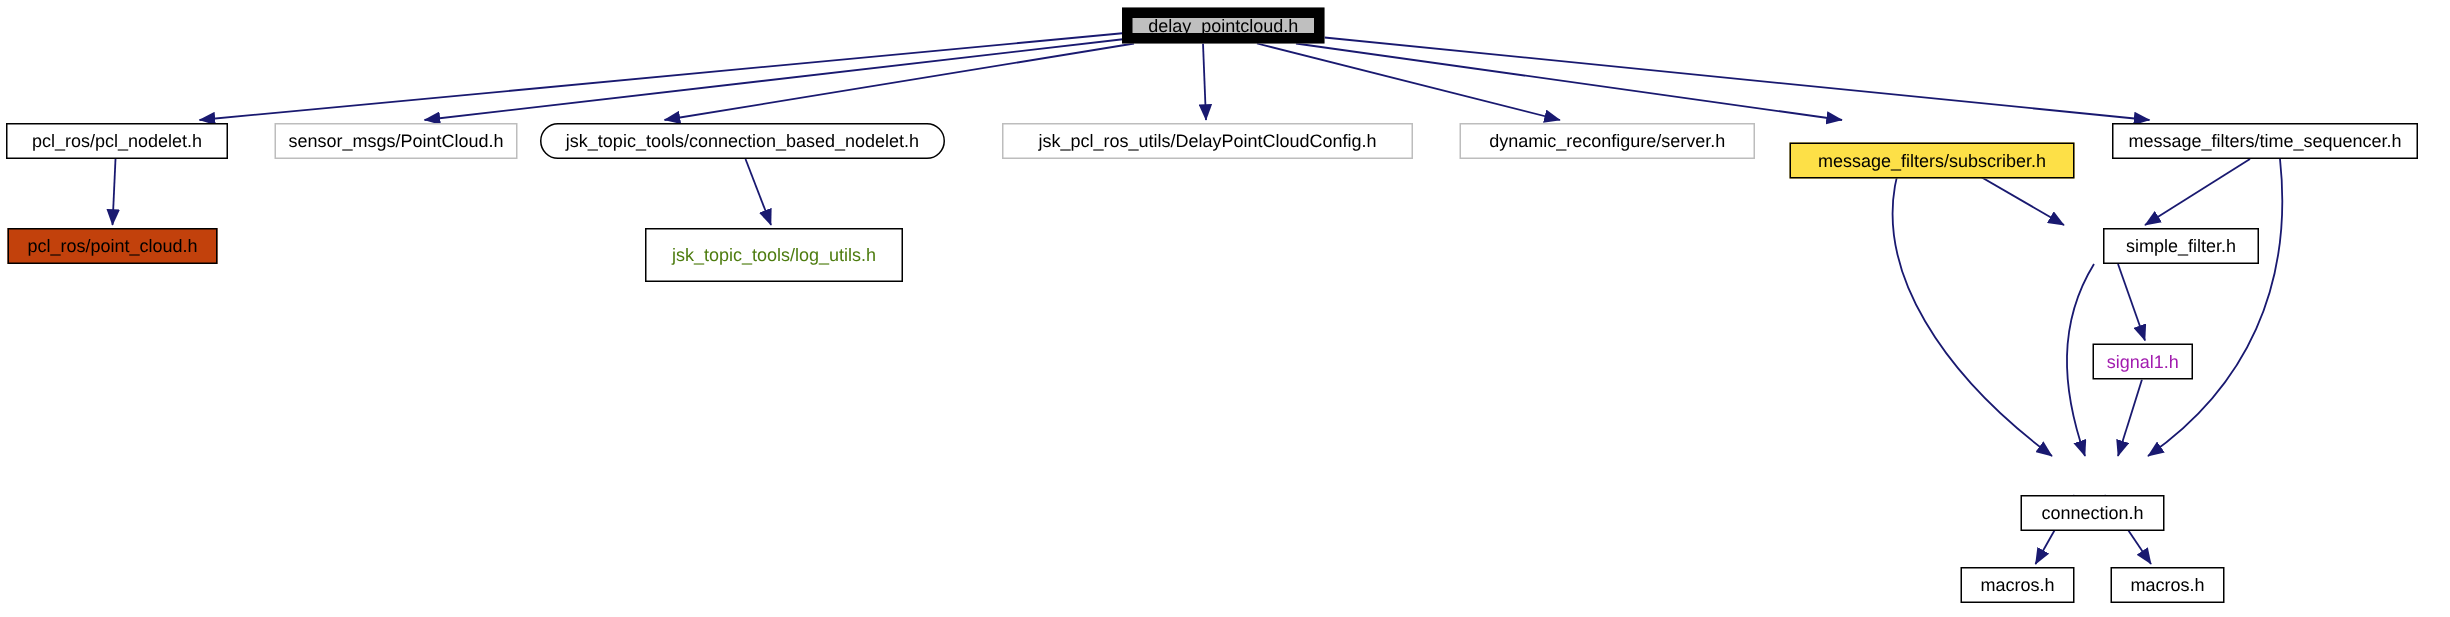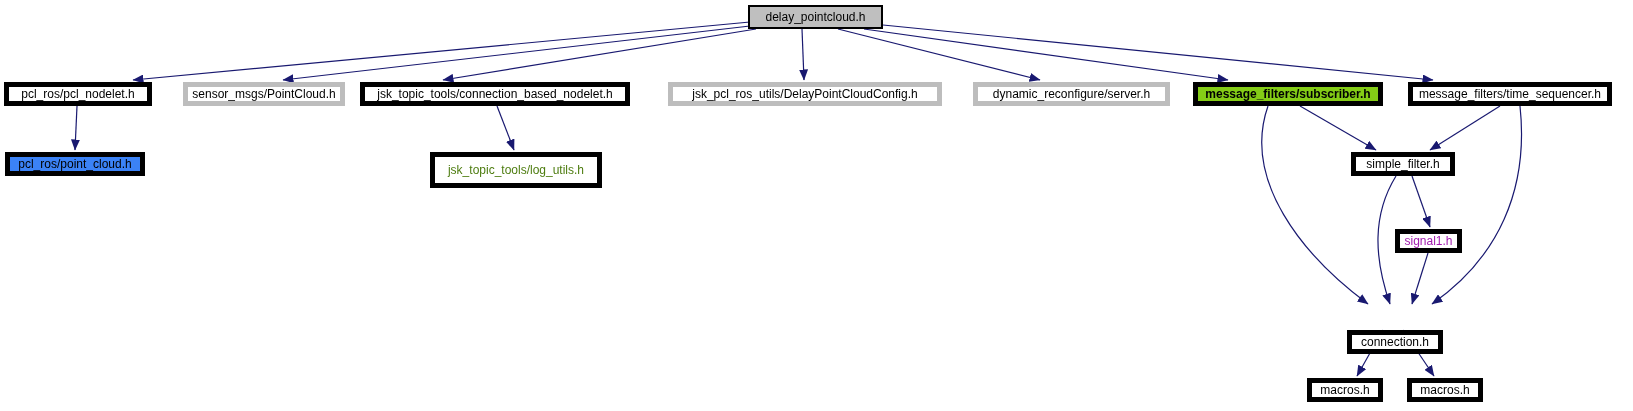--- a/index.html
+++ b/index.html
@@ -24,26 +24,26 @@
   .node {
     position: absolute;
     box-sizing: border-box;
     display: flex;
     align-items: center;
     justify-content: center;
     font-size: 12px;
     line-height: 1;
     color: #000000;
     background: #ffffff;
-    border: 5px solid #ec4899;
+    border: 1px solid #ec4899;
     white-space: nowrap;
     z-index: 2;
   }
   .node.root {
-    border: 2px solid #4d7c0f;
+    border: 7px solid #4d7c0f;
     font-weight: normal;
   }
   .node.ext {
     cursor: default;
   }
   .node.doc {
     cursor: pointer;
   }
 </style>
 </head>
@@ -74,26 +74,26 @@
         <path d="M 1428 253 L 1412 304" fill="none" stroke="#191970" stroke-width="1.2" marker-end="url(#arrowhead)"></path>
         <path d="M 1520 106 C 1529 190 1498 258 1432 304" fill="none" stroke="#191970" stroke-width="1.2" marker-end="url(#arrowhead)"></path>
         <path d="M 1383 330 L 1357 376" fill="none" stroke="#191970" stroke-width="1.2" marker-end="url(#arrowhead)"></path>
         <path d="M 1403 330 L 1434 376" fill="none" stroke="#191970" stroke-width="1.2" marker-end="url(#arrowhead)"></path>
       </g>
   </svg>
   <div id="node-layer">
       <div class="node root" style="left: 748px; top: 5px; width: 135px; height: 24px; background: rgb(191, 191, 191); border-color: rgb(0, 0, 0); color: rgb(0, 0, 0);">delay_pointcloud.h</div>
       <div class="node doc" style="left: 4px; top: 82px; width: 148px; height: 24px; background: rgb(255, 255, 255); border-color: rgb(0, 0, 0); color: rgb(0, 0, 0);">pcl_ros/pcl_nodelet.h</div>
       <div class="node ext" style="left: 183px; top: 82px; width: 162px; height: 24px; background: rgb(255, 255, 255); border-color: rgb(189, 189, 189); color: rgb(0, 0, 0);">sensor_msgs/PointCloud.h</div>
-      <div class="node doc" style="left: 360px; top: 82px; width: 270px; height: 24px; background: rgb(255, 255, 255); border-color: rgb(0, 0, 0); color: rgb(0, 0, 0);">jsk_topic_tools/connection_based_nodelet.h</div>
+      <div class="node doc" style="left: 360px; top: 82px; width: 270px; height: 24px; background: rgb(255, 255, 255); border-color: rgb(0, 0, 0); color: rgb(0, 0, 0); border-radius: 12px;">jsk_topic_tools/connection_based_nodelet.h</div>
       <div class="node ext" style="left: 668px; top: 82px; width: 274px; height: 24px; background: rgb(255, 255, 255); border-color: rgb(189, 189, 189); color: rgb(0, 0, 0); text-align: right;">jsk_pcl_ros_utils/DelayPointCloudConfig.h</div>
       <div class="node ext" style="left: 973px; top: 82px; width: 197px; height: 24px; background: rgb(255, 255, 255); border-color: rgb(189, 189, 189); color: rgb(0, 0, 0); text-align: center;">dynamic_reconfigure/server.h</div>
-      <div class="node doc" style="left: 1193px; top: 82px; width: 190px; height: 24px; background: #84cc16; border-color: rgb(0, 0, 0); color: rgb(0, 0, 0); font-weight: bold;">message_filters/subscriber.h</div>
+      <div class="node doc" style="left: 1193px; top: 95px; width: 190px; height: 24px; background: #fde047; border-color: rgb(0, 0, 0); color: rgb(0, 0, 0);">message_filters/subscriber.h</div>
       <div class="node doc" style="left: 1408px; top: 82px; width: 204px; height: 24px; background: rgb(255, 255, 255); border-color: rgb(0, 0, 0); color: rgb(0, 0, 0);">message_filters/time_sequencer.h</div>
-      <div class="node doc" style="left: 5px; top: 152px; width: 140px; height: 24px; background: #3b82f6; border-color: rgb(0, 0, 0); color: rgb(0, 0, 0);">pcl_ros/point_cloud.h</div>
+      <div class="node doc" style="left: 5px; top: 152px; width: 140px; height: 24px; background: #c2410c; border-color: rgb(0, 0, 0); color: rgb(0, 0, 0);">pcl_ros/point_cloud.h</div>
       <div class="node doc" style="left: 430px; top: 152px; width: 172px; height: 36px; background: rgb(255, 255, 255); border-color: rgb(0, 0, 0); color: #4d7c0f;">jsk_topic_tools/log_utils.h</div>
-      <div class="node doc" style="left: 1351px; top: 152px; width: 104px; height: 24px; background: rgb(255, 255, 255); border-color: rgb(0, 0, 0); color: rgb(0, 0, 0);">simple_filter.h</div>
+      <div class="node doc" style="left: 1402px; top: 152px; width: 104px; height: 24px; background: rgb(255, 255, 255); border-color: rgb(0, 0, 0); color: rgb(0, 0, 0);">simple_filter.h</div>
       <div class="node doc" style="left: 1395px; top: 229px; width: 67px; height: 24px; background: rgb(255, 255, 255); border-color: rgb(0, 0, 0); color: #a21caf;">signal1.h</div>
       <div class="node doc" style="left: 1347px; top: 306px; width: 96px; height: 24px; background: rgb(255, 255, 255); border-color: rgb(0, 0, 0); color: rgb(0, 0, 0); margin-top: 24px;">connection.h</div>
       <div class="node doc" style="left: 1307px; top: 378px; width: 76px; height: 24px; background: rgb(255, 255, 255); border-color: rgb(0, 0, 0); color: rgb(0, 0, 0);">macros.h</div>
       <div class="node doc" style="left: 1407px; top: 378px; width: 76px; height: 24px; background: rgb(255, 255, 255); border-color: rgb(0, 0, 0); color: rgb(0, 0, 0);">macros.h</div>
     </div>
 </div>
 
 </body></html>

